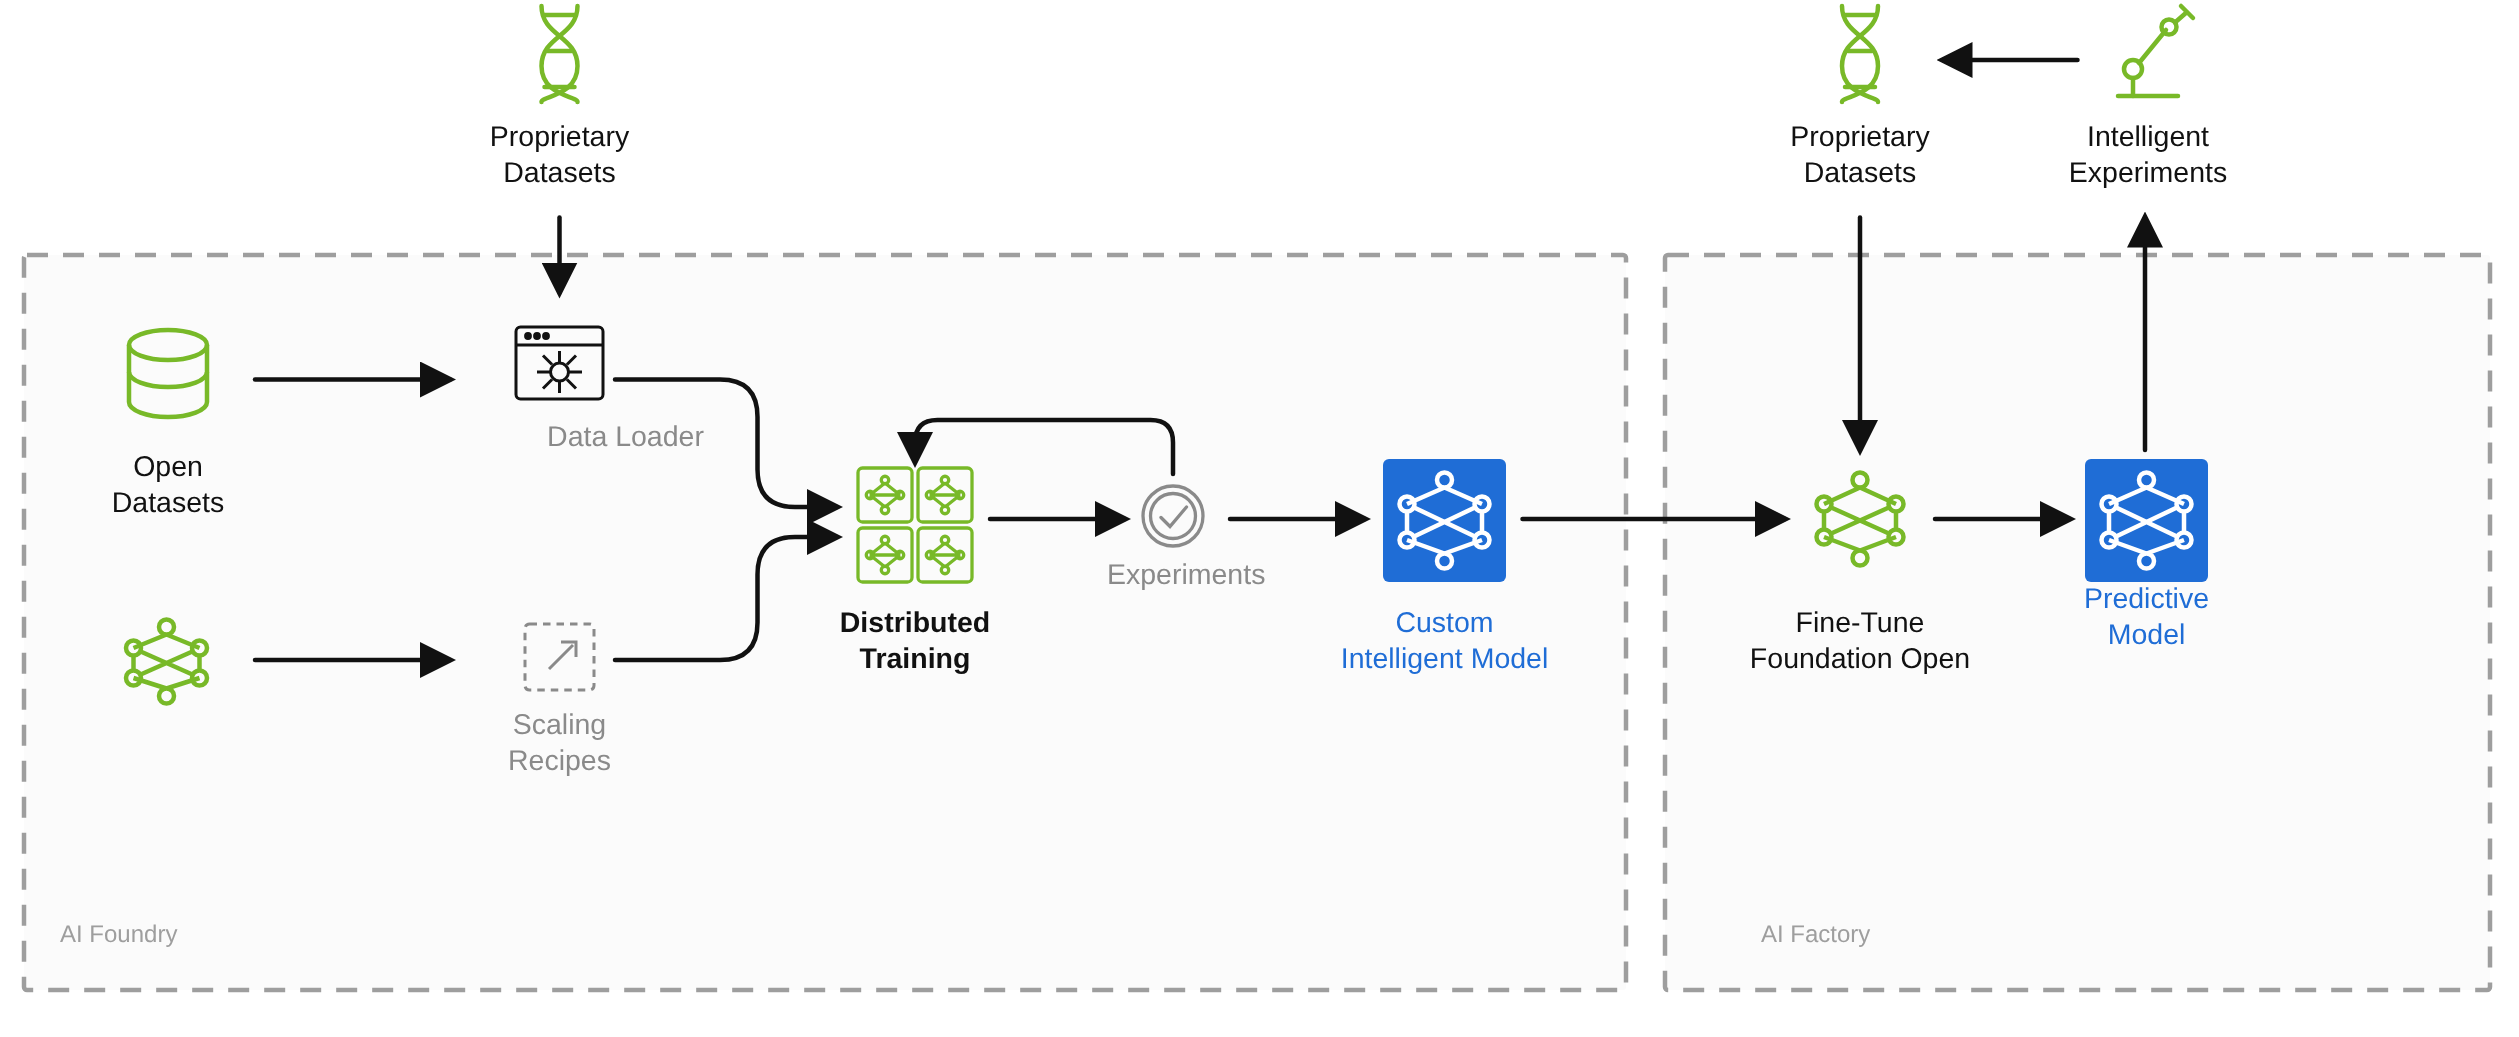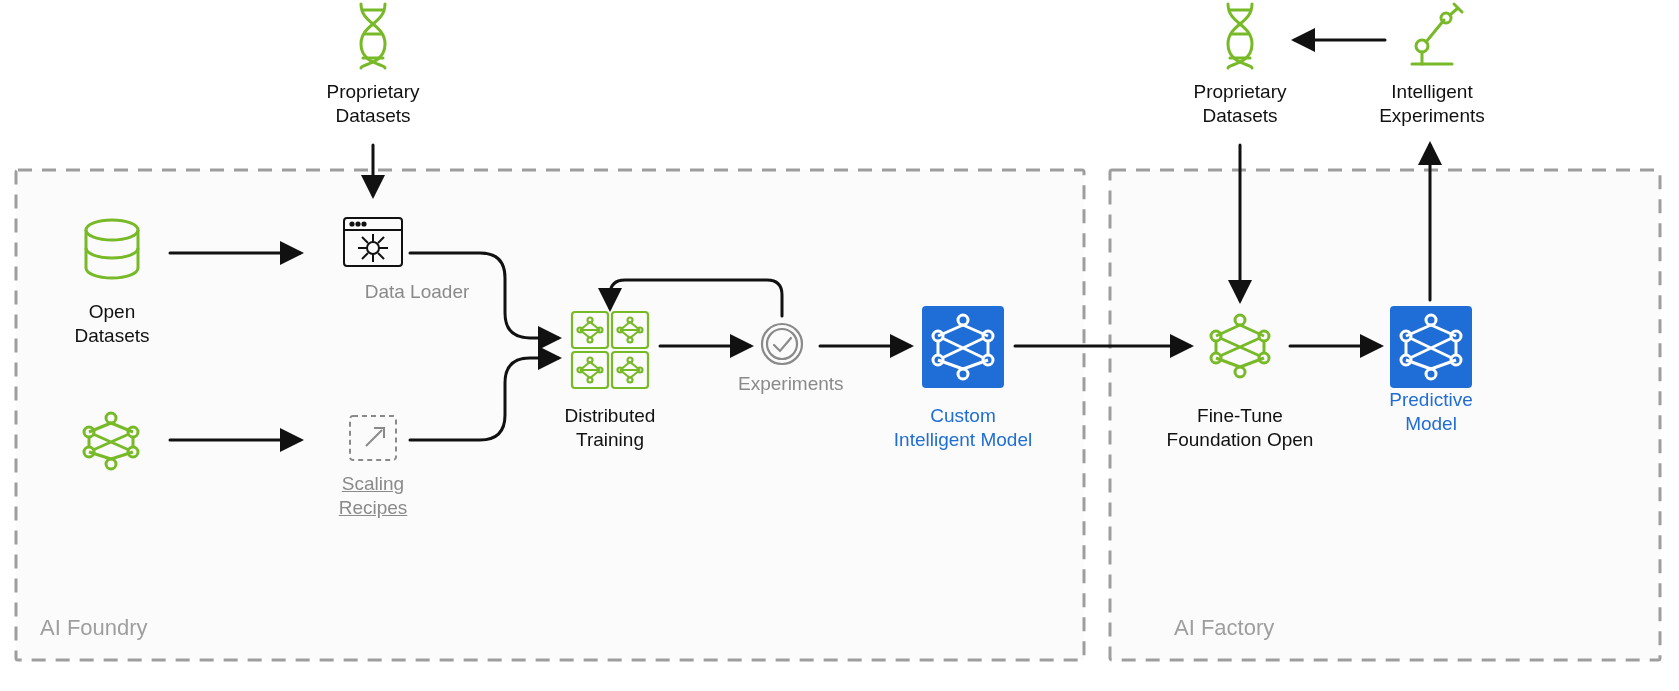--- a/index.html
+++ b/index.html
@@ -12,21 +12,21 @@
     position: relative;
     width: 1679px;
     height: 691px;
   }
   svg.full {
     position: absolute;
     left: 0; top: 0;
   }
   .box-label {
     position: absolute;
-    font-size: 22px;
+    font-size: 16px;
     color: #9e9e9e;
   }
   .node-label {
     position: absolute;
     text-align: center;
     font-size: 19px;
     line-height: 1.25;
     color: #111;
     white-space: pre;
   }
@@ -157,21 +157,21 @@
 
   <div class="icon-wrap" style="left:344px; top:410px; width:58px; height:56px;">
     <svg width="58" height="56" viewBox="0 0 58 56">
       <g class="st-gray fl-none" stroke-width="2">
         <rect x="6" y="6" width="46" height="44" rx="3" stroke-dasharray="5 4"></rect>
         <path d="M22 36 L38 20"></path>
         <path d="M30 18 L40 18 L40 28"></path>
       </g>
     </svg>
   </div>
-  <div class="node-label muted" style="left:335px; top:472px; width:76px;text-decoration:underline;">Scaling
+  <div class="node-label muted" style="left:335px; top:472px; width:76px;">Scaling
 Recipes</div>
 
   <div class="icon-wrap" style="left:570px; top:310px; width:80px; height:80px;">
     <svg width="80" height="80" viewBox="0 0 80 80">
       <g class="st-green fl-none" stroke-width="2.2">
         <rect x="2" y="2" width="36" height="36" rx="3"></rect>
         <rect x="42" y="2" width="36" height="36" rx="3"></rect>
         <rect x="2" y="42" width="36" height="36" rx="3"></rect>
         <rect x="42" y="42" width="36" height="36" rx="3"></rect>
         <g>
@@ -198,21 +198,21 @@
         <g transform="translate(40,40)">
           <circle cx="20" cy="10" r="2.5"></circle>
             <circle cx="10" cy="20" r="2.5"></circle>
             <circle cx="30" cy="20" r="2.5"></circle>
             <circle cx="20" cy="30" r="2.5"></circle>
           <path d="M20 12 L10 20 M20 12 L30 20 M10 20 L20 28 M30 20 L20 28 M12 20 L28 20"></path>
         </g>
       </g>
     </svg>
   </div>
-  <div class="node-label" style="left:555px; top:404px; width:110px;">Distributed
+  <div class="node-label" style="left:555px; top:404px; width:110px;font-weight:bold;">Distributed
 Training</div>
 
   <div class="icon-wrap" style="left:758px; top:320px; width:48px; height:48px;">
     <svg width="48" height="48" viewBox="0 0 48 48">
       <g class="st-gray fl-none" stroke-width="2.2">
         <circle cx="24" cy="24" r="20"></circle>
         <circle cx="24" cy="24" r="15"></circle>
         <path d="M16 25 L22 31 L33 18" stroke-linecap="round"></path>
       </g>
     </svg>

